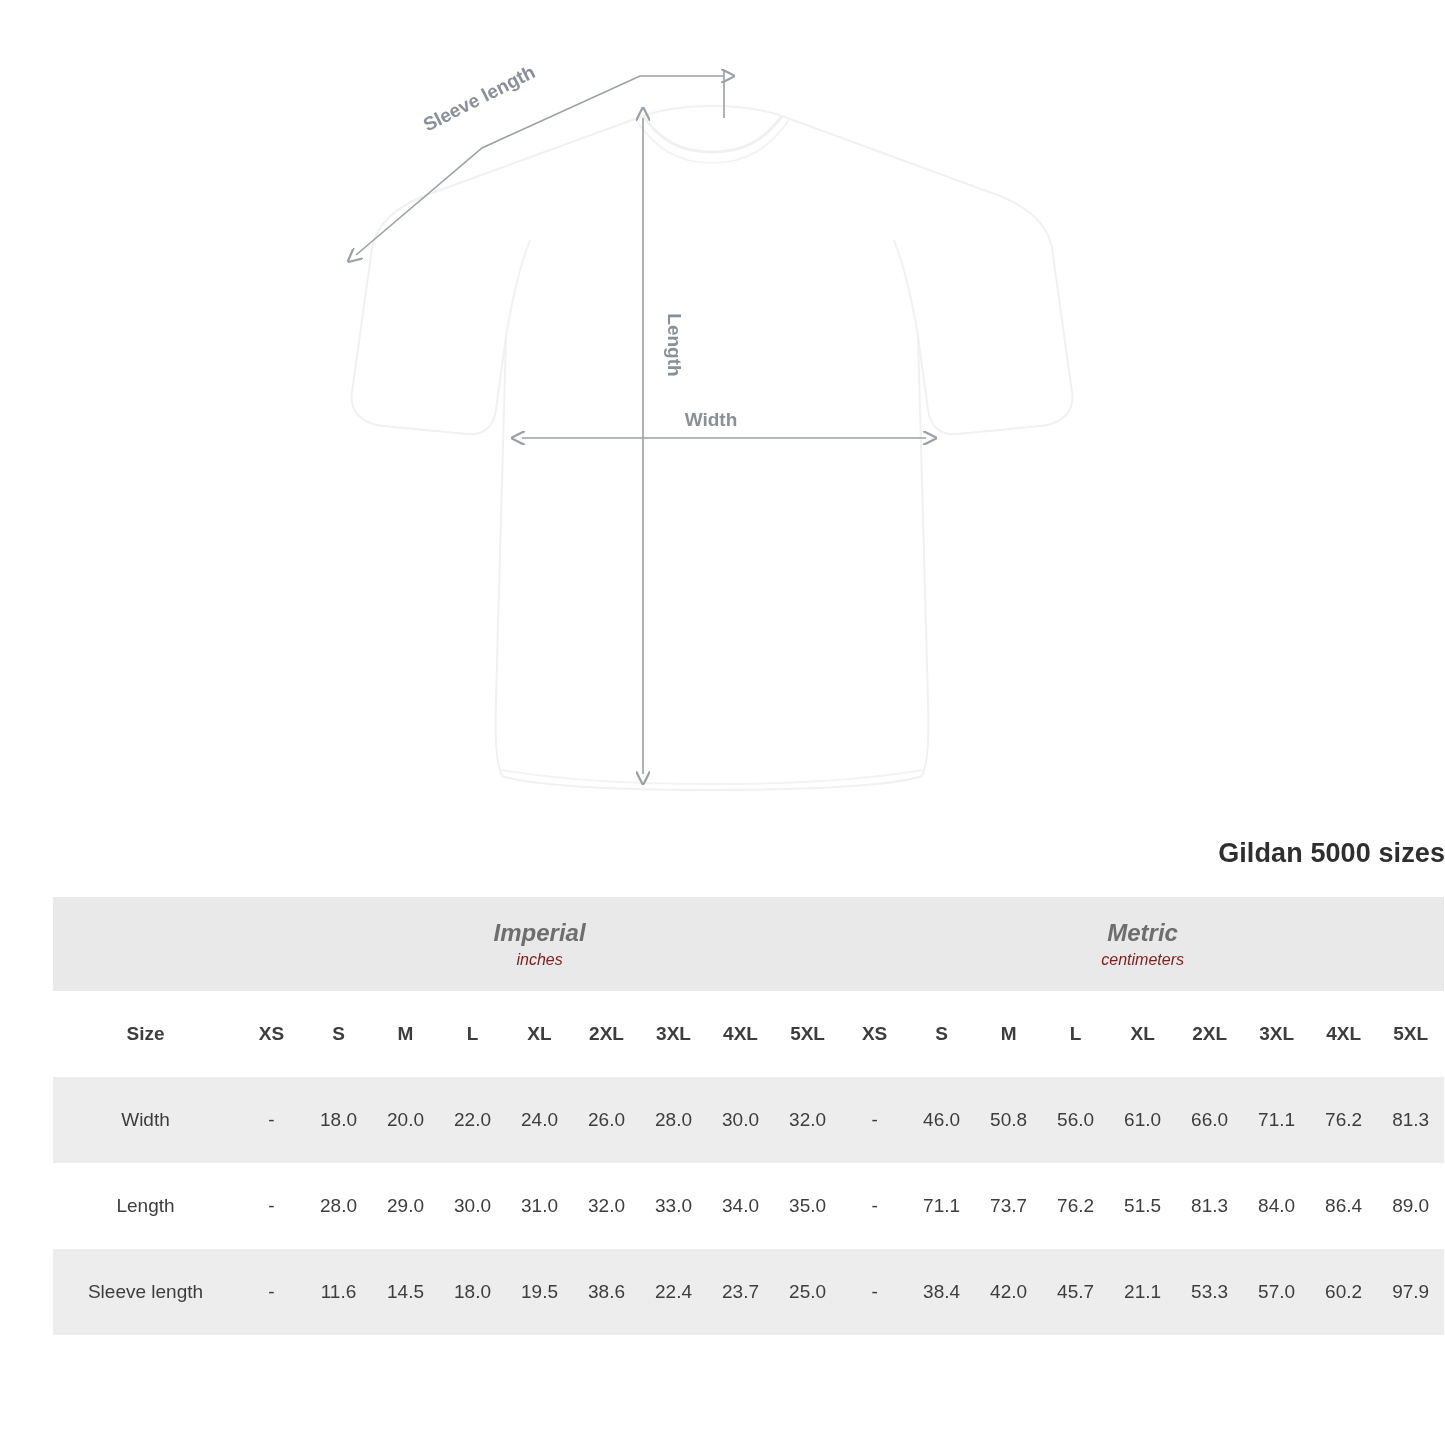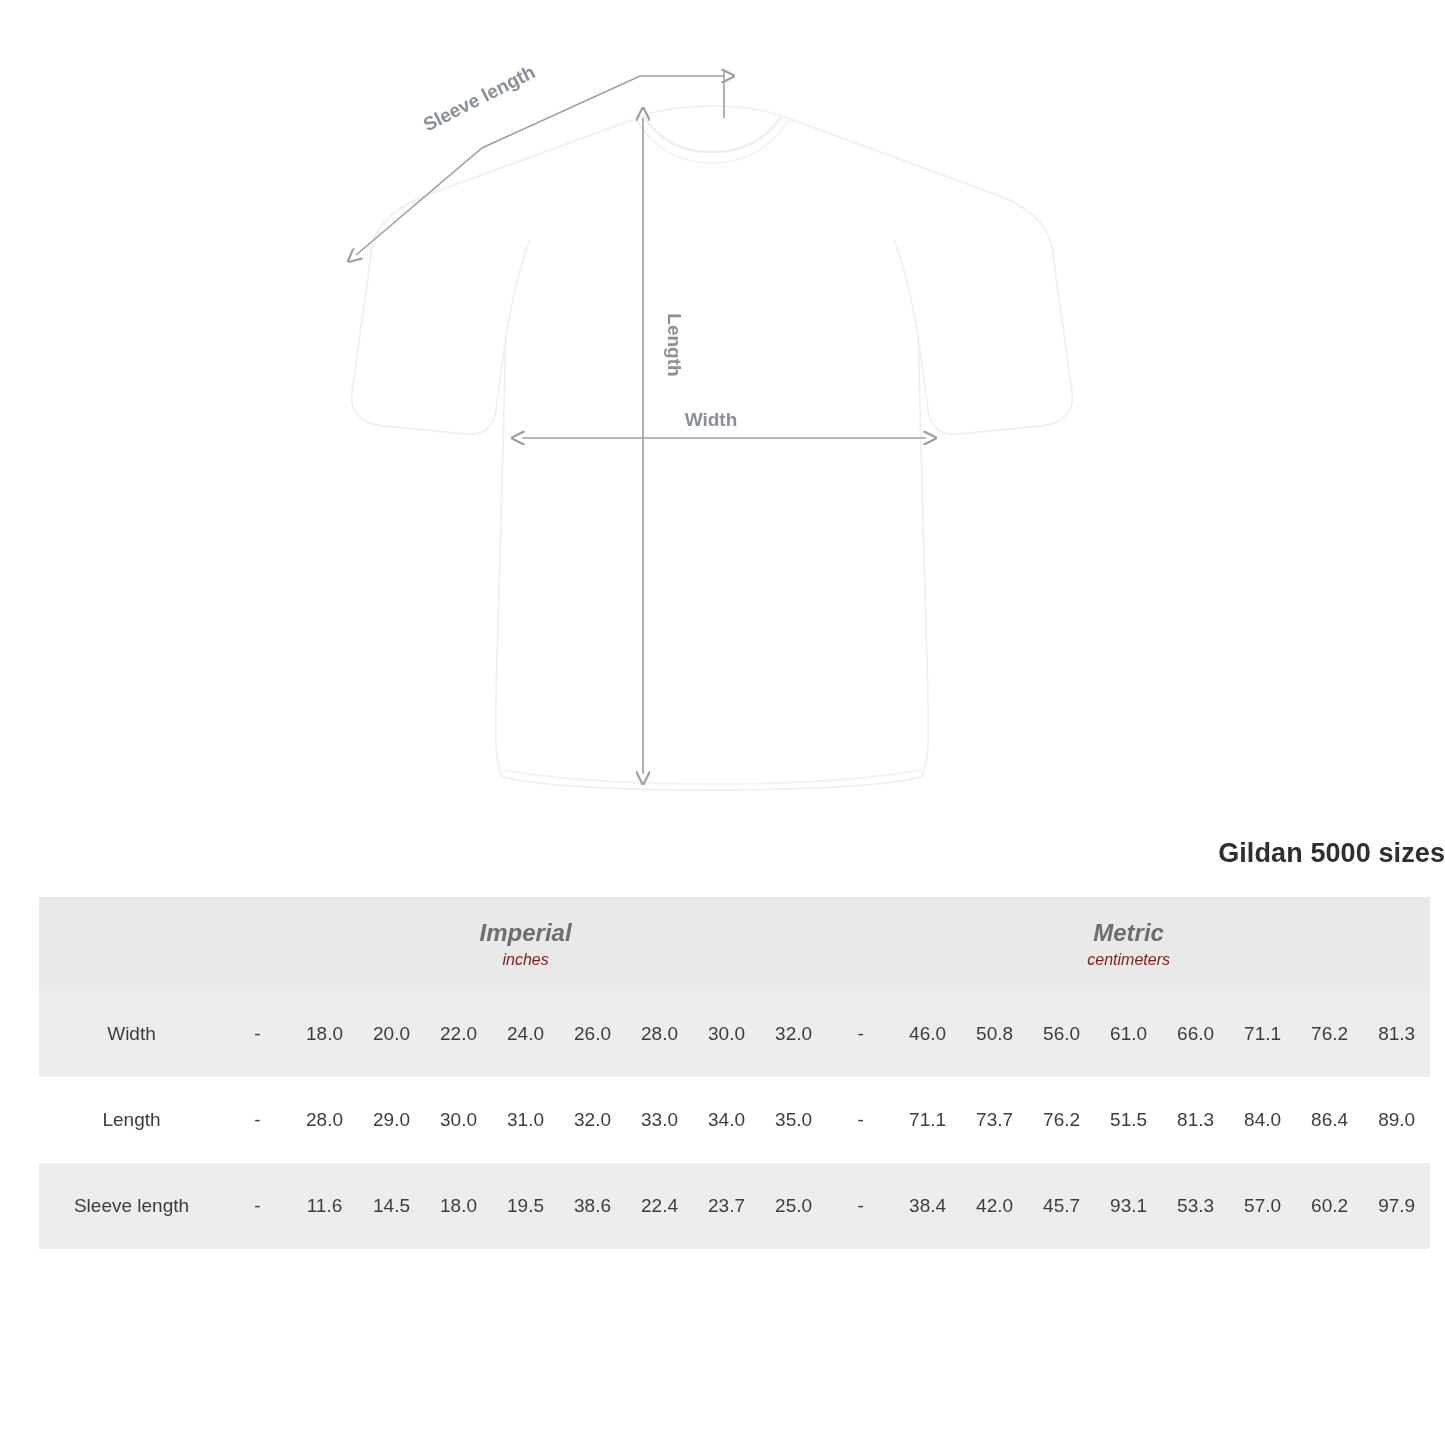--- a/index.html
+++ b/index.html
@@ -44,21 +44,21 @@
   .chart-note {
     margin-top: 16px;
     font-size: 17px;
     font-style: italic;
     color: #7a7a7a;
   }
 
   
   .table-wrap {
     margin-top: 28px;
-    padding: 0 39px;
+    padding: 0 53px;
   }
   table.size-table {
     width: 1355px;
     border-collapse: collapse;
     table-layout: fixed;
   }
   table.size-table td,
   table.size-table th {
     border: 0;
     text-align: center;
@@ -189,20 +189,41 @@
           <td colspan="9">
             <div class="unit-name">Imperial</div>
             <div class="unit-sub">inches</div>
           </td>
           <td colspan="9">
             <div class="unit-name">Metric</div>
             <div class="unit-sub">centimeters</div>
           </td>
         </tr>
 
+        <tr class="hdr">
+          <td class="rowlabel">Size</td>
+          <td class="sizecell">XS</td>
+          <td class="sizecell">S</td>
+          <td class="sizecell">M</td>
+          <td class="sizecell">L</td>
+          <td class="sizecell">XL</td>
+          <td class="sizecell">2XL</td>
+          <td class="sizecell">3XL</td>
+          <td class="sizecell">4XL</td>
+          <td class="sizecell">5XL</td>
+          <td class="sizecell">XS</td>
+          <td class="sizecell">S</td>
+          <td class="sizecell">M</td>
+          <td class="sizecell">L</td>
+          <td class="sizecell">XL</td>
+          <td class="sizecell">2XL</td>
+          <td class="sizecell">3XL</td>
+          <td class="sizecell">4XL</td>
+          <td class="sizecell">5XL</td>
+        </tr>
 
         <tr class="datarow row-odd">
           <td class="rowlabel">Width</td>
           <td>-</td>
           <td>18.0</td>
           <td>20.0</td>
           <td>22.0</td>
           <td>24.0</td>
           <td>26.0</td>
           <td>28.0</td>
@@ -249,21 +270,21 @@
           <td>18.0</td>
           <td>19.5</td>
           <td>38.6</td>
           <td>22.4</td>
           <td>23.7</td>
           <td>25.0</td>
           <td>-</td>
           <td>38.4</td>
           <td>42.0</td>
           <td>45.7</td>
-          <td>93.1</td>
+          <td>21.1</td>
           <td>53.3</td>
           <td>57.0</td>
           <td>60.2</td>
           <td>97.9</td>
         </tr>
       </tbody>
     </table>
   </div>
 </div>
 

